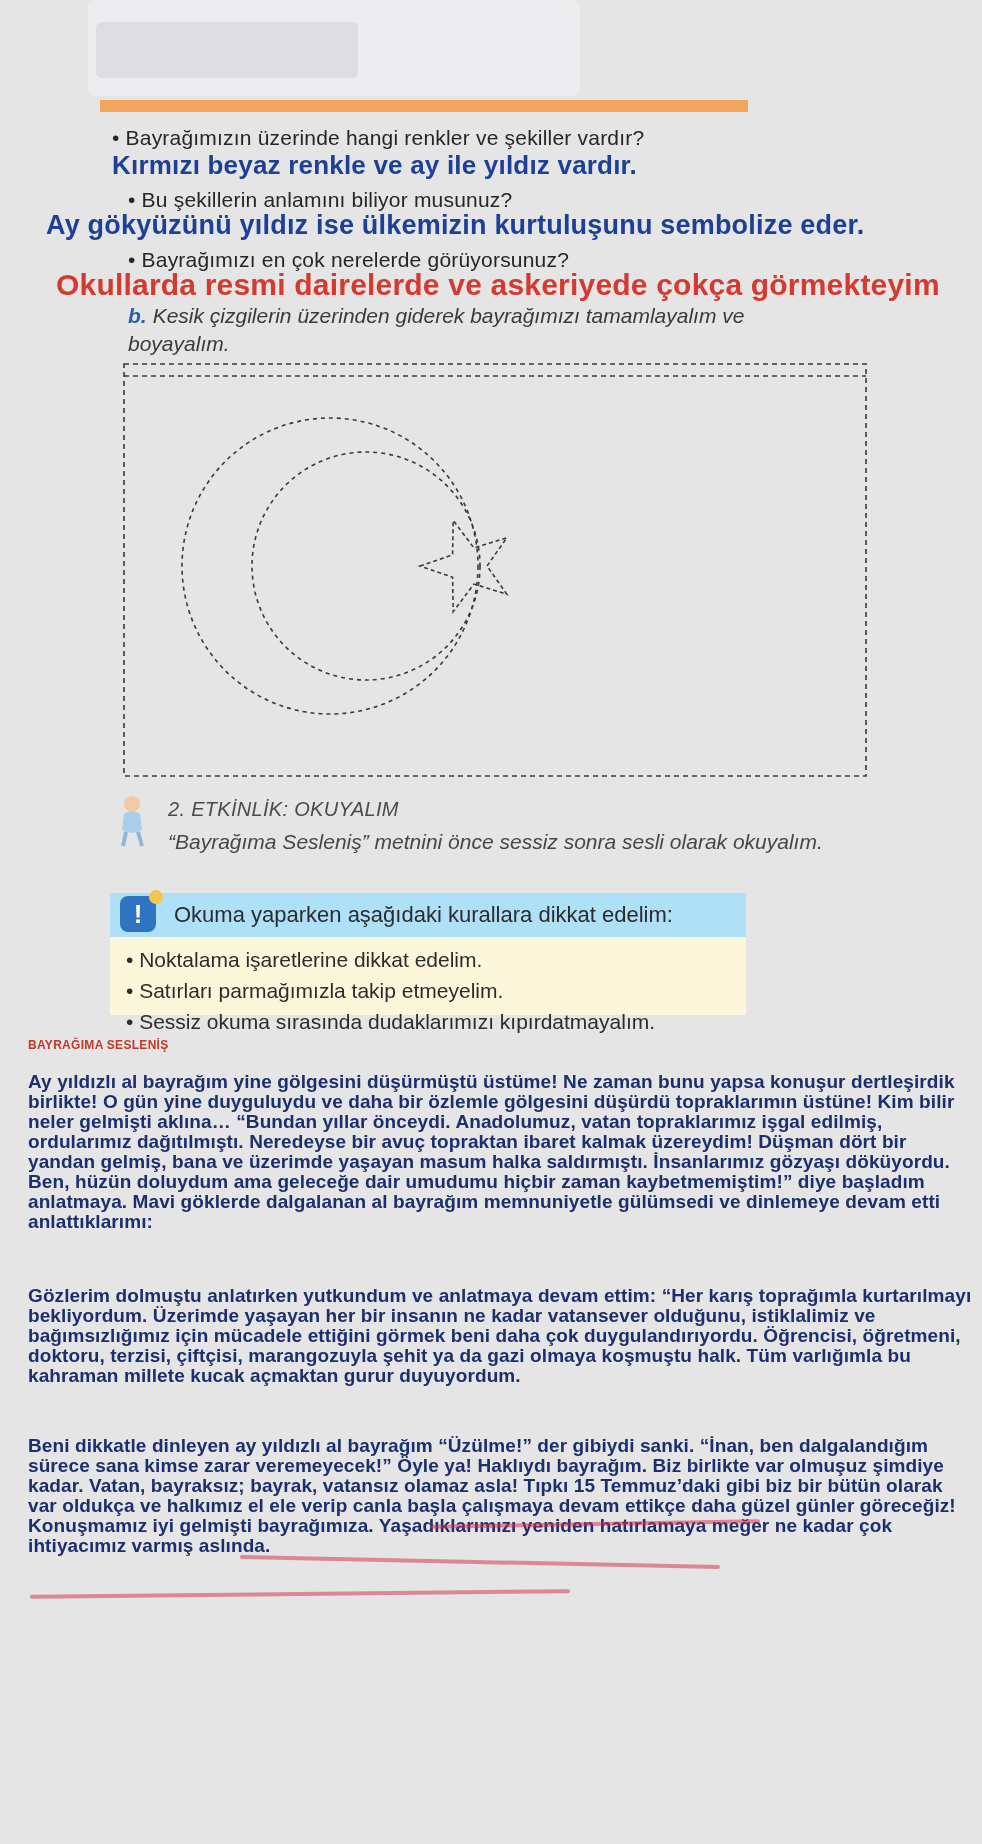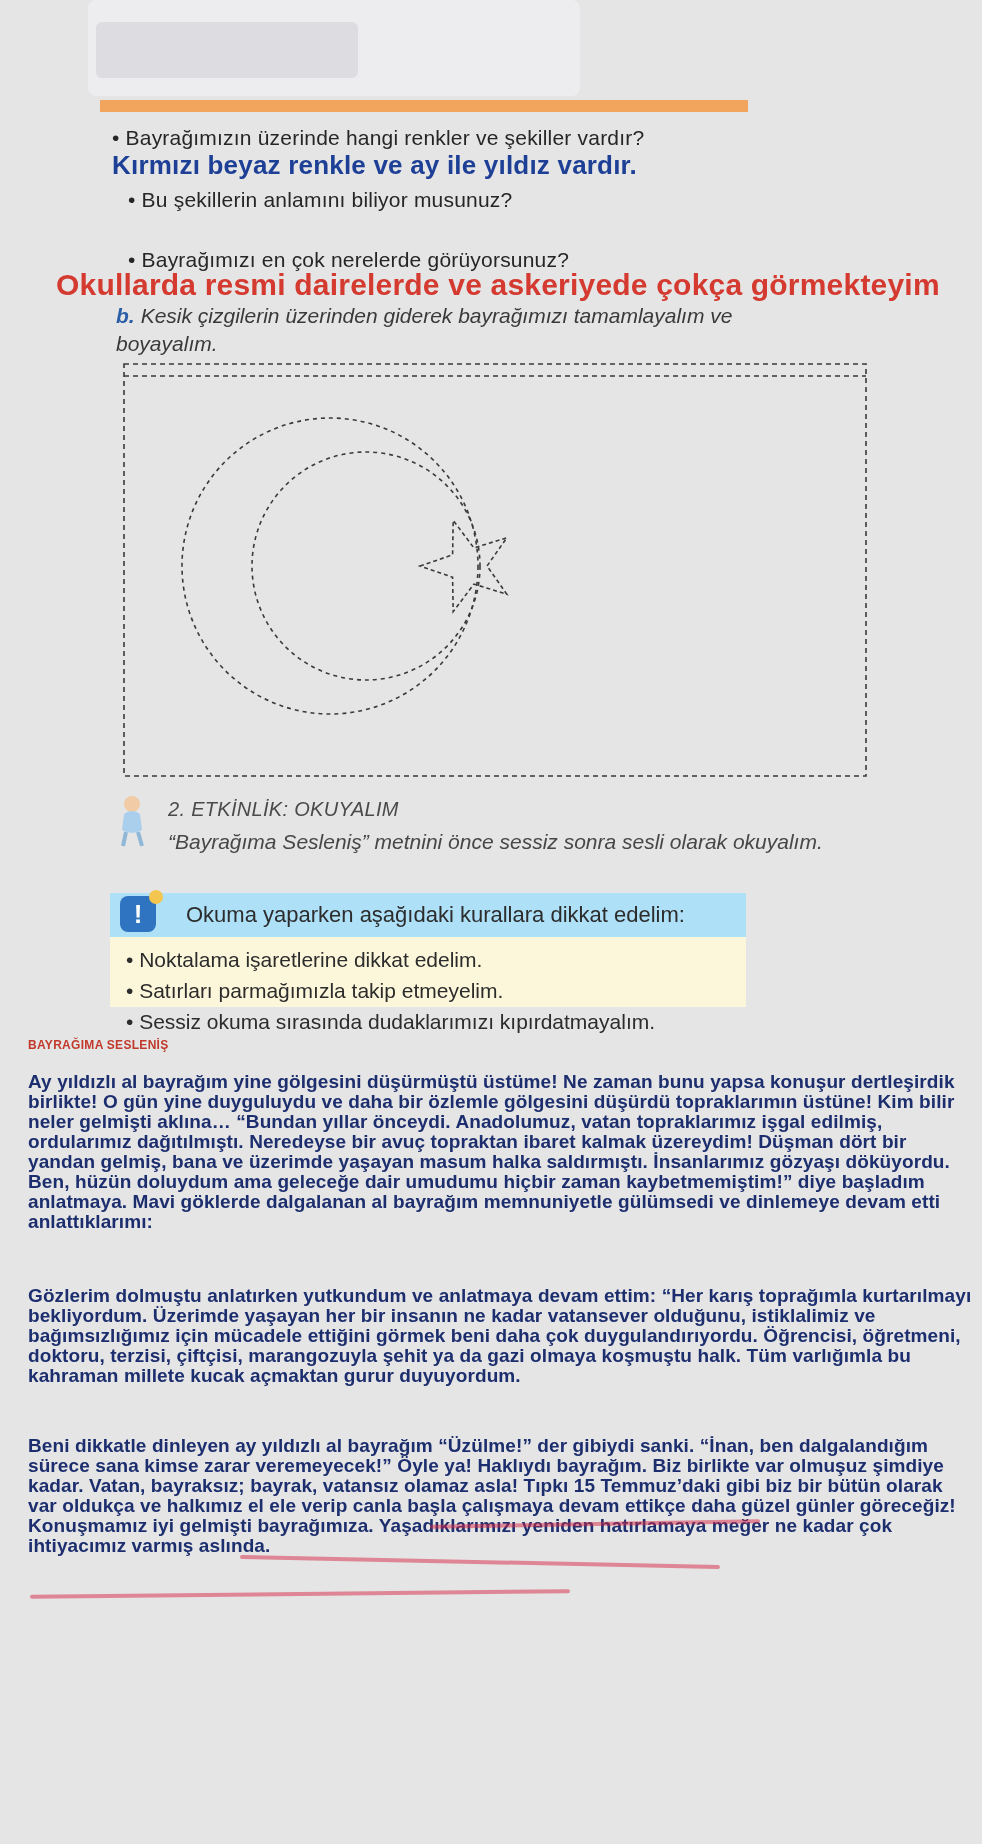--- a/index.html
+++ b/index.html
@@ -23,48 +23,49 @@
 
   .flag-box{position:absolute;left:120px;top:360px;}
 
   .activity-title{font-size:20px;font-style:italic;color:#4a4a4a;letter-spacing:.3px;}
   .activity-sub{font-size:21px;font-style:italic;color:#474747;width:790px;}
 
   .info-box{position:absolute;left:110px;top:893px;width:636px;height:44px;background:#aee0f8;display:flex;align-items:center;}
   .excl-wrap{position:relative;margin-left:10px;width:38px;height:38px;flex:0 0 auto;}
   .excl{width:36px;height:36px;background:#2f74c0;border-radius:8px;color:#fff;font-size:26px;font-weight:bold;text-align:center;line-height:36px;}
   .excl-dot{position:absolute;right:-5px;top:-6px;width:14px;height:14px;border-radius:50%;background:#f5c64f;}
-  .info-text{font-size:22px;color:#2c2c2c;margin-left:28px;}
+  .info-text{font-size:22px;color:#2c2c2c;margin-left:16px;}
 
-  .rules-box{position:absolute;left:110px;top:937px;width:636px;height:70px;background:#fcf7da;padding-top:4px;box-sizing:border-box;}
+  .rules-box{position:absolute;left:110px;top:937px;width:636px;height:78px;background:#fcf7da;padding-top:4px;box-sizing:border-box;}
   .rule{font-size:21px;color:#2c2c2c;margin:7px 0 0 16px;}
 
   .story-title{font-size:12px;font-weight:bold;color:#c0392b;letter-spacing:.3px;}
   .para{width:948px;font-size:19px;font-weight:bold;color:#1c2e6e;line-height:20px;letter-spacing:.1px;}
 
   .scribble{position:absolute;background:rgba(215,40,70,.5);border-radius:4px;}
 </style>
 </head>
 <body>
 
 <div class="page">
 
   <div class="top-gray"></div>
   <div class="top-gray2"></div>
   <div class="orange-bar"></div>
 
   <div class="abs question" style="left:112px;top:126px;">• Bayrağımızın üzerinde hangi renkler ve şekiller vardır?</div>
   <div class="abs answer-blue" style="left:112px;top:150px;">Kırmızı beyaz renkle ve ay ile yıldız vardır.</div>
 
   <div class="abs question" style="left:128px;top:188px;">• Bu şekillerin anlamını biliyor musunuz?</div>
+  <div class="abs answer-blue2" style="left:46px;top:210px;">Ay gökyüzünü yıldız ise ülkemizin kurtuluşunu sembolize eder.</div>
 
   <div class="abs question" style="left:128px;top:248px;">• Bayrağımızı en çok nerelerde görüyorsunuz?</div>
   <div class="abs answer-red" style="left:56px;top:268px;">Okullarda resmi dairelerde ve askeriyede çokça görmekteyim</div>
 
-  <div class="abs instr" style="left:116px;top:302px;">
+  <div class="abs instr" style="left:128px;top:302px;">
     <b>b.</b><span>Kesik çizgilerin üzerinden giderek bayrağımızı tamamlayalım ve boyayalım.</span>
   </div>
 
   <div class="flag-box">
     <svg width="752" height="422" viewBox="0 0 752 422">
       <rect x="4" y="4" width="742" height="412" fill="none" stroke="#3a3a3a" stroke-width="1.6" stroke-dasharray="5 4"></rect>
       <line x1="4" y1="16" x2="746" y2="16" stroke="#3a3a3a" stroke-width="1.4" stroke-dasharray="5 4"></line>
       <circle cx="210" cy="206" r="148" fill="none" stroke="#3a3a3a" stroke-width="1.6" stroke-dasharray="4 4"></circle>
       <circle cx="246" cy="206" r="114" fill="none" stroke="#3a3a3a" stroke-width="1.6" stroke-dasharray="4 4"></circle>
       <polygon points="300,206 332.6,194.8 333.2,160.4 353.9,187.9 386.8,177.8 367,206 386.8,234.2 353.9,224.1 333.2,251.6 332.6,217.2" fill="none" stroke="#3a3a3a" stroke-width="1.6" stroke-dasharray="4 3"></polygon>

